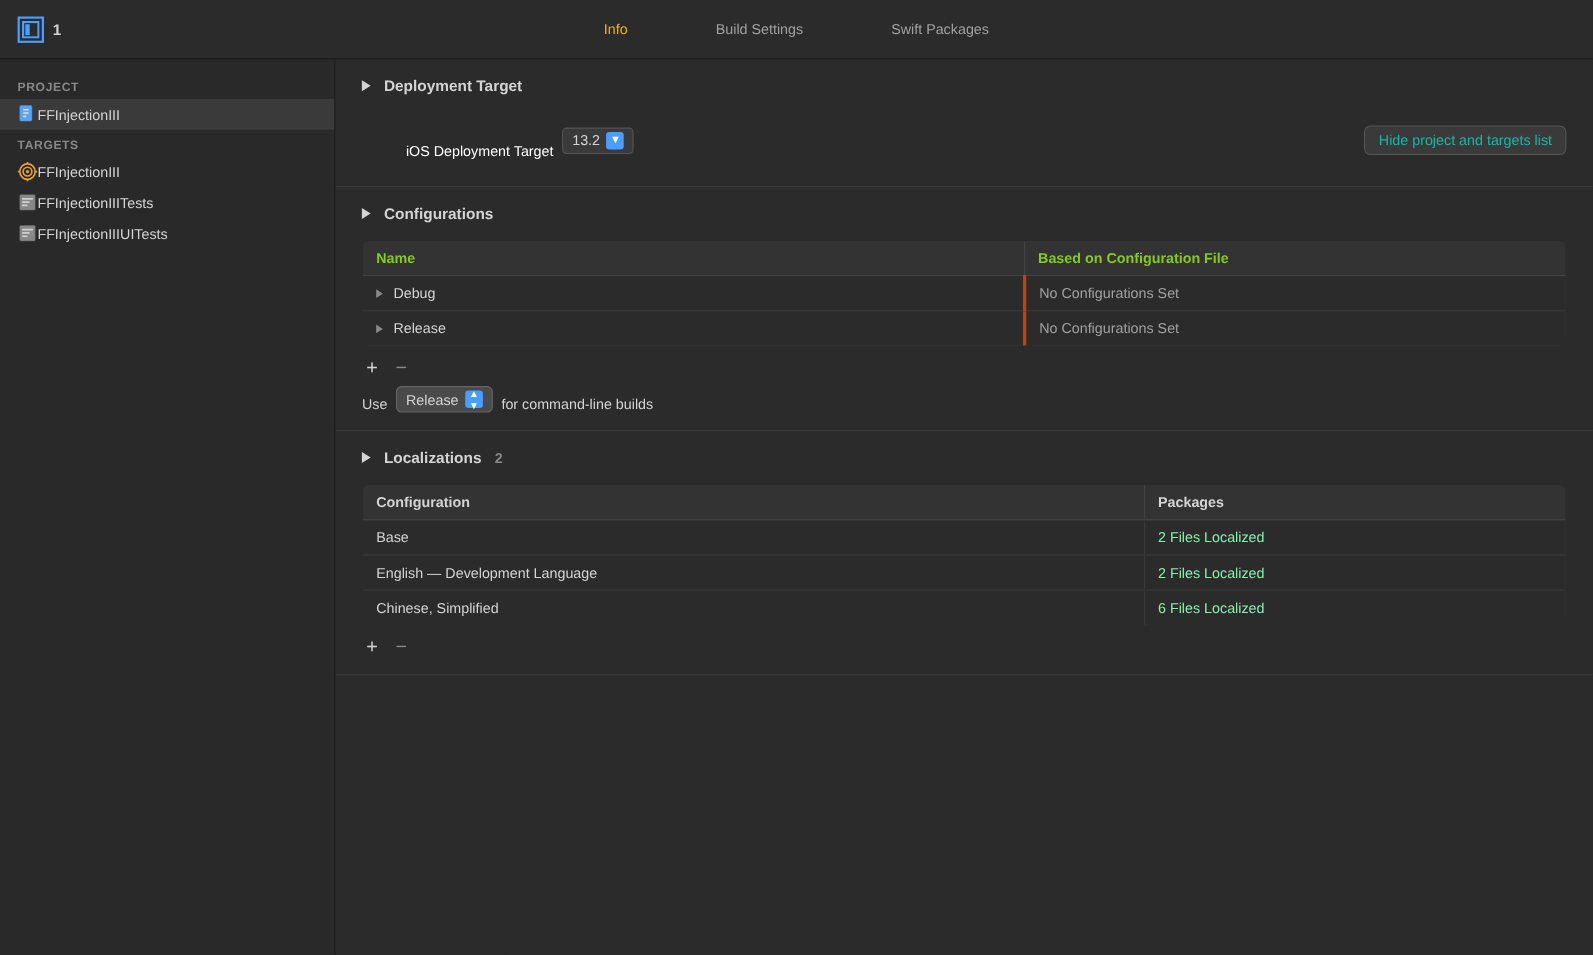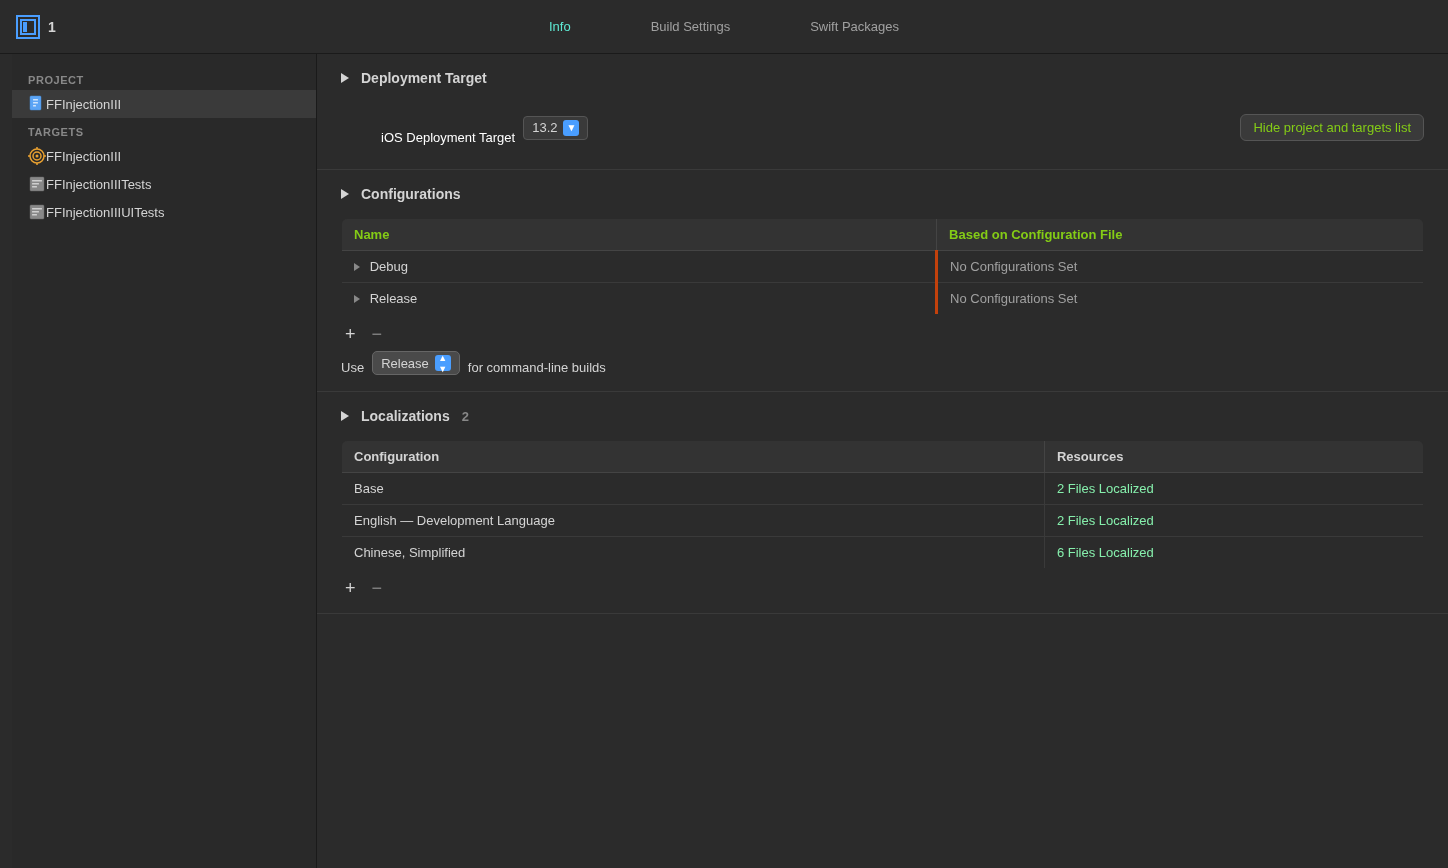--- a/index.html
+++ b/index.html
@@ -50,29 +50,28 @@
       left: 50%;
       transform: translateX(-50%);
     }
     .tab {
       font-size: 13px;
       color: #a0a0a0;
       cursor: pointer;
       padding: 4px 0;
     }
     .tab.active {
-      color: #5eead4;
+      color: #eab308;
     }
 
     
     .main {
       display: flex;
       flex: 1;
       overflow: hidden;
-      padding-left: 12px;
     }
 
     
     .sidebar {
       width: 305px;
       background: #292929;
       border-right: 1px solid #1a1a1a;
       flex-shrink: 0;
       overflow-y: auto;
       padding: 12px 0;
@@ -177,21 +176,21 @@
       align-items: center;
       justify-content: center;
       color: white;
       font-size: 10px;
     }
     .hide-button {
       background: #3a3a3a;
       border: 1px solid #555;
       border-radius: 6px;
       padding: 5px 12px;
-      color: #84cc16;
+      color: #14b8a6;
       font-size: 13px;
       cursor: pointer;
     }
 
     
     .config-table {
       width: 100%;
       border-collapse: collapse;
       border: 1px solid #3a3a3a;
       border-radius: 6px;
@@ -464,21 +463,21 @@
     <div class="section">
       <div class="section-header">
         <span class="triangle"></span>
         <span class="section-header-title">Localizations</span>
         <span class="section-header-badge">2</span>
       </div>
       <table class="loc-table">
         <thead>
           <tr>
             <th>Configuration</th>
-            <th>Resources</th>
+            <th>Packages</th>
           </tr>
         </thead>
         <tbody>
           <tr>
             <td>Base</td>
             <td>2 Files Localized</td>
           </tr>
           <tr>
             <td>English — Development Language</td>
             <td>2 Files Localized</td>

